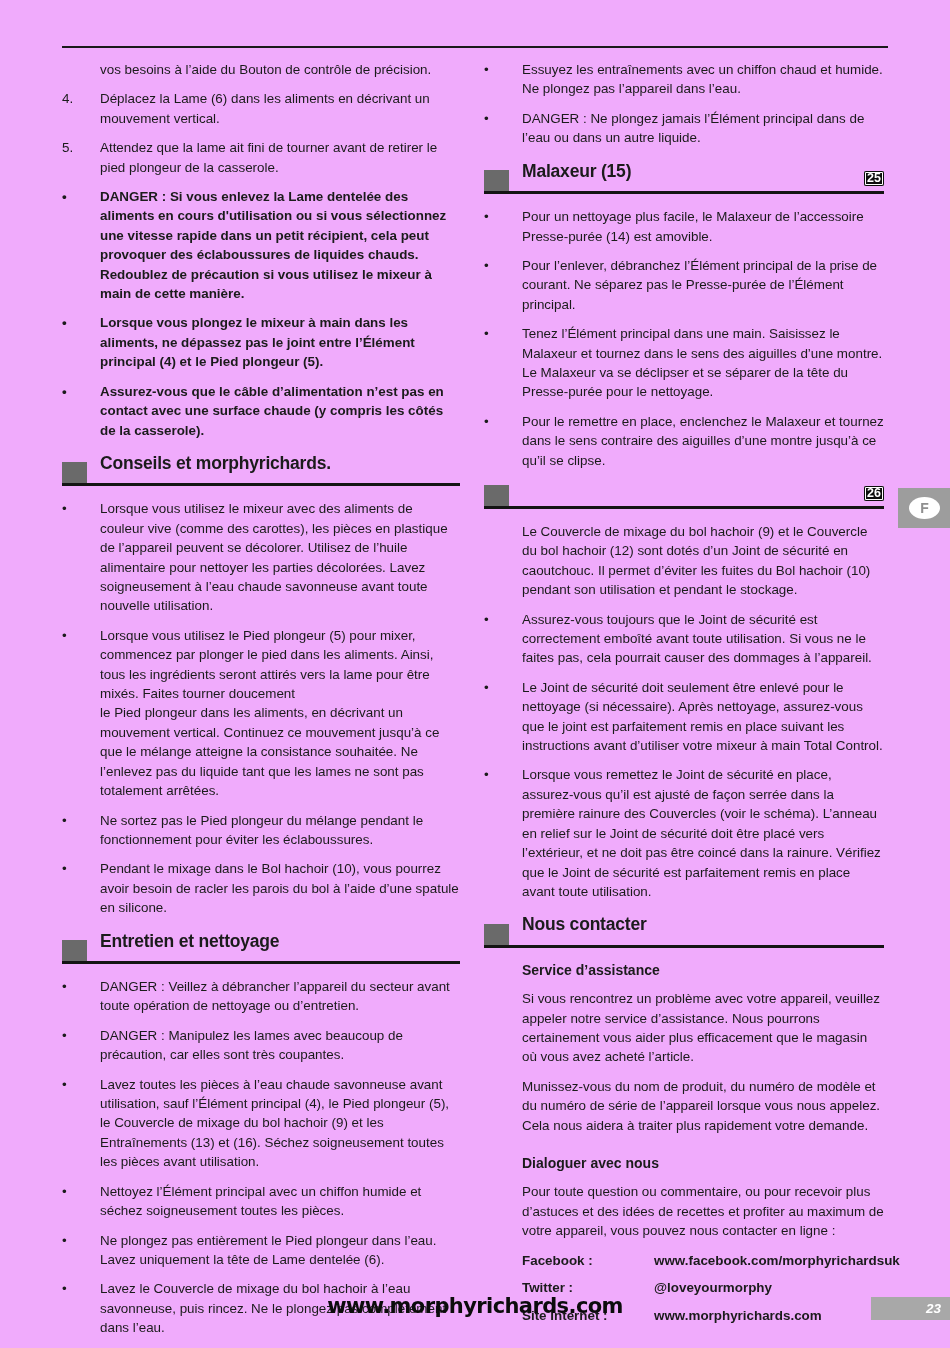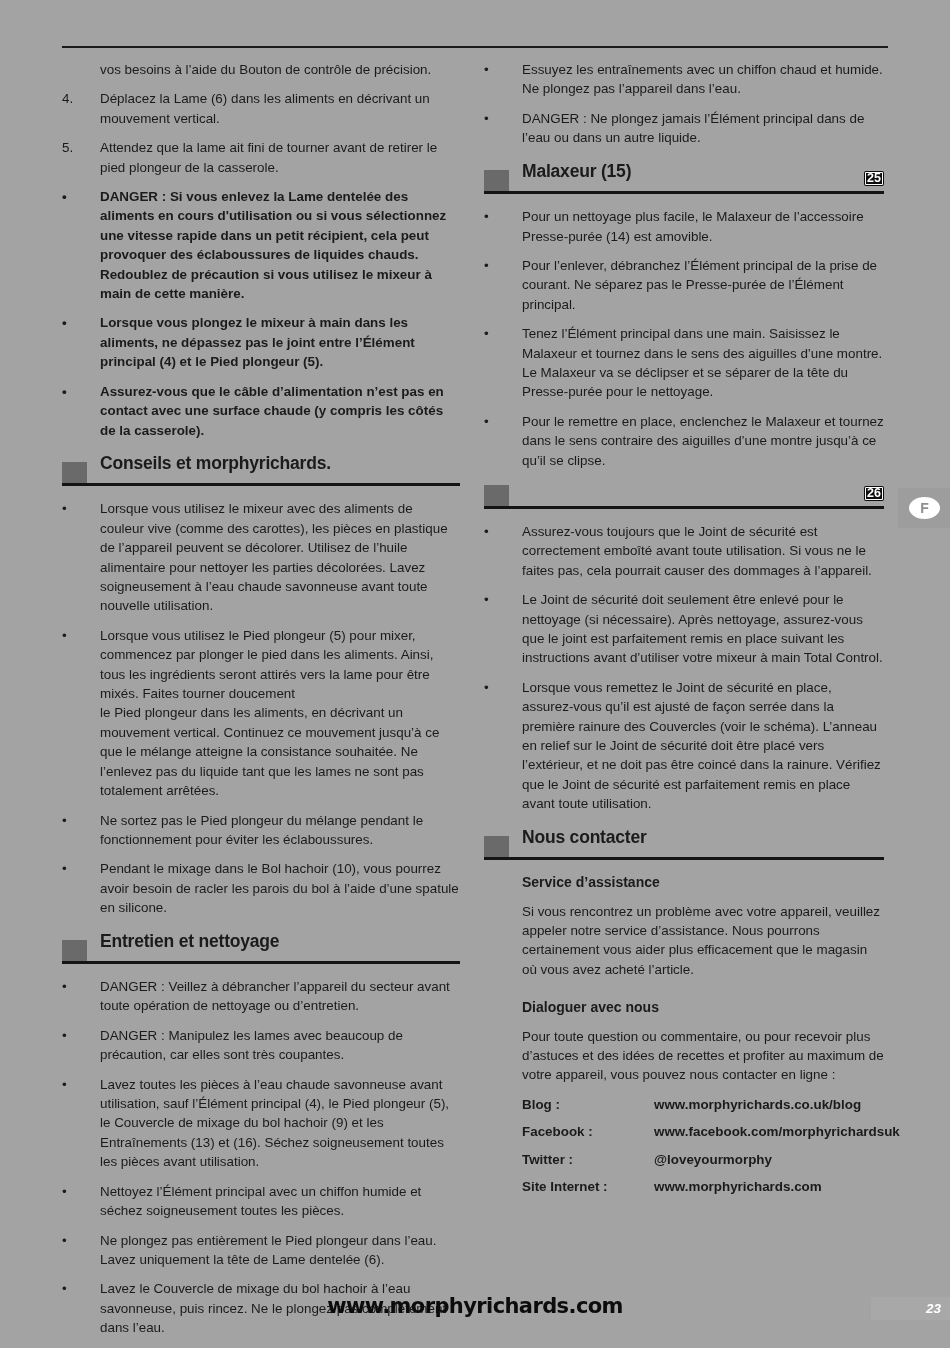--- a/index.html
+++ b/index.html
@@ -1,16 +1,16 @@
 <!DOCTYPE html>
 <html lang="fr"><head>
 <meta charset="utf-8">
 <style>
   html,body{margin:0;padding:0;background:#e8e8e8;}
-  .page{position:relative;width:950px;height:1348px;background:#a3a3a3;overflow:hidden;
+  .page{position:relative;width:950px;height:1348px;background:#f0abfc;overflow:hidden;
         font-family:"Liberation Sans",sans-serif;color:#1b1b1b;}
   .toprule{position:absolute;left:62px;top:46px;width:826px;height:0;border-top:2px solid #1a1a1a;}
   .cols{position:absolute;left:62px;top:60px;width:822px;display:flex;gap:24px;}
   .col{display:block;}
   .col-l{width:398px;}
   .col-r{width:400px;}
   .li{display:flex;margin-bottom:10px;}
   .marker{width:38px;flex:none;font-size:13.4px;line-height:19.4px;}
   .txt{flex:1;font-size:13.4px;line-height:19.4px;white-space:pre-line;}
   .bold{font-weight:bold;}
@@ -155,46 +155,44 @@
       </div>
       <div class="li">
         <span class="marker">•</span>
         <span class="txt">Pour le remettre en place, enclenchez le Malaxeur et tournez dans le sens contraire des aiguilles d’une montre jusqu’à ce qu’il se clipse.</span>
       </div>
 
       <div class="h">
         <span class="sq"></span>
         <span class="badge">26</span>
       </div>
+      <div class="para">Le Couvercle de mixage du bol hachoir (9) et le Couvercle du bol hachoir (12) sont dotés d’un Joint de sécurité en caoutchouc. Il permet d’éviter les fuites du Bol hachoir (10) pendant son utilisation et pendant le stockage.</div>
       <div class="li">
         <span class="marker">•</span>
         <span class="txt">Assurez-vous toujours que le Joint de sécurité est correctement emboîté avant toute utilisation. Si vous ne le faites pas, cela pourrait causer des dommages à l’appareil.</span>
       </div>
       <div class="li">
         <span class="marker">•</span>
         <span class="txt">Le Joint de sécurité doit seulement être enlevé pour le nettoyage (si nécessaire). Après nettoyage, assurez-vous que le joint est parfaitement remis en place suivant les instructions avant d’utiliser votre mixeur à main Total Control.</span>
       </div>
       <div class="li">
         <span class="marker">•</span>
         <span class="txt">Lorsque vous remettez le Joint de sécurité en place, assurez-vous qu’il est ajusté de façon serrée dans la première rainure des Couvercles (voir le schéma). L’anneau en relief sur le Joint de sécurité doit être placé vers l’extérieur, et ne doit pas être coincé dans la rainure. Vérifiez que le Joint de sécurité est parfaitement remis en place avant toute utilisation.</span>
       </div>
 
       <div class="h">
         <span class="sq"></span>
         <span class="ht">Nous contacter</span>
       </div>
       <div class="sub">Service d’assistance</div>
       <div class="para">Si vous rencontrez un problème avec votre appareil, veuillez appeler notre service d’assistance. Nous pourrons certainement vous aider plus efficacement que le magasin où vous avez acheté l’article.</div>
+      <div class="para">Munissez-vous du nom de produit, du numéro de modèle et du numéro de série de l’appareil lorsque vous nous appelez. Cela nous aidera à traiter plus rapidement votre demande.</div>
       <div class="sub gap-lg">Dialoguer avec nous</div>
       <div class="para">Pour toute question ou commentaire, ou pour recevoir plus d’astuces et des idées de recettes et profiter au maximum de votre appareil, vous pouvez nous contacter en ligne :</div>
 
-      <div class="crow">
-        <span class="clabel">Blog :</span>
-        <span class="cval">www.morphyrichards.co.uk/blog</span>
-      </div>
       <div class="crow">
         <span class="clabel">Facebook :</span>
         <span class="cval">www.facebook.com/morphyrichardsuk</span>
       </div>
       <div class="crow">
         <span class="clabel">Twitter :</span>
         <span class="cval">@loveyourmorphy</span>
       </div>
       <div class="crow">
         <span class="clabel">Site Internet :</span>

